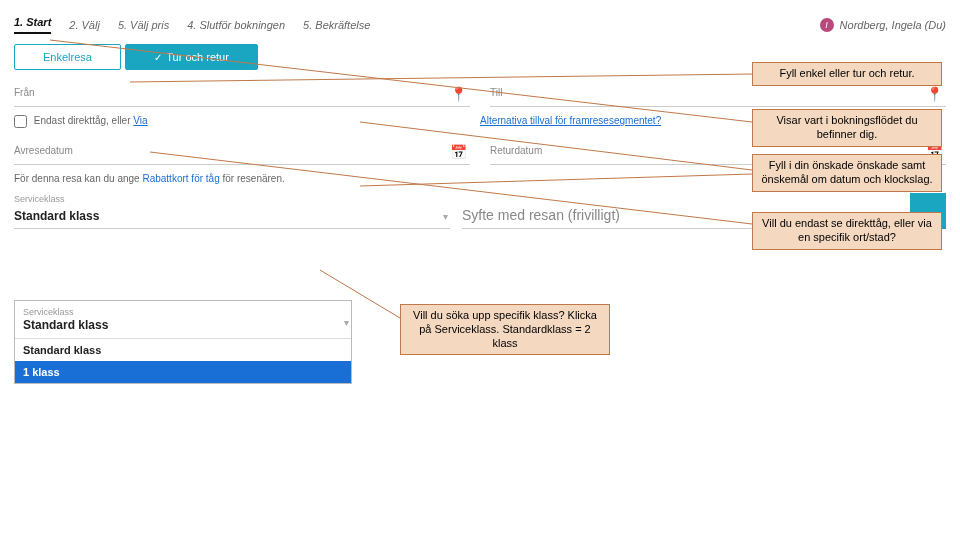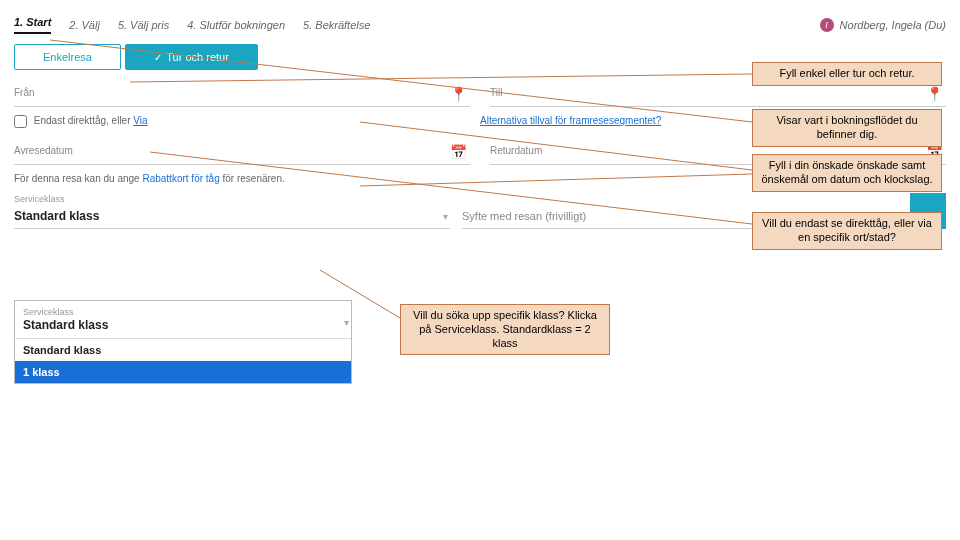--- a/index.html
+++ b/index.html
@@ -32,21 +32,21 @@
 
   .tiny { font-size:10px; color:#666; padding: 2px 14px; }
   .tiny .link { color:#1a6fd6;margin-top:48px; }
 
   
   .sel-row { display:flex; gap:12px; padding: 6px 14px 0; align-items:flex-end; }
   .sel-col { flex:1; }
   .sel-field { border-bottom:1px solid #ccc; padding: 2px 0 4px; position:relative; }
   .sel-label { font-size:9px; color:#999; margin-bottom:2px; display:block; }
   .sel-value { font-size:12px; color:#222; font-weight:600; }
-  .sel-syfte { font-size:11px; color:#888; }
+  .sel-syfte { font-size:14px; color:#888; }
   .chev { position:absolute; right:2px; bottom:6px; color:#aaa; font-size:10px; }
   .arrow-btn { width:36px; height:36px; background:#1aa5c0; display:flex; align-items:center; justify-content:center; color:#fff; font-size:18px; cursor:pointer; }
 
   
   .dropdown { position:absolute; left:14px; top:300px; width:338px; border:1px solid #bbb; background:#fff; font-size:11px; }
   .dd-head { border-bottom:1px solid #ddd; padding:6px 8px; position:relative; color:#999; font-size:9px; }
   .dd-head .sel-value { color:#222; font-size:12px; font-weight:600; display:block; margin-top:1px;}
   .dd-item { padding:5px 8px; color:#222; font-weight:600; }
   .dd-item.highlight { background:#1a6fd6; color:#fff; }
 

